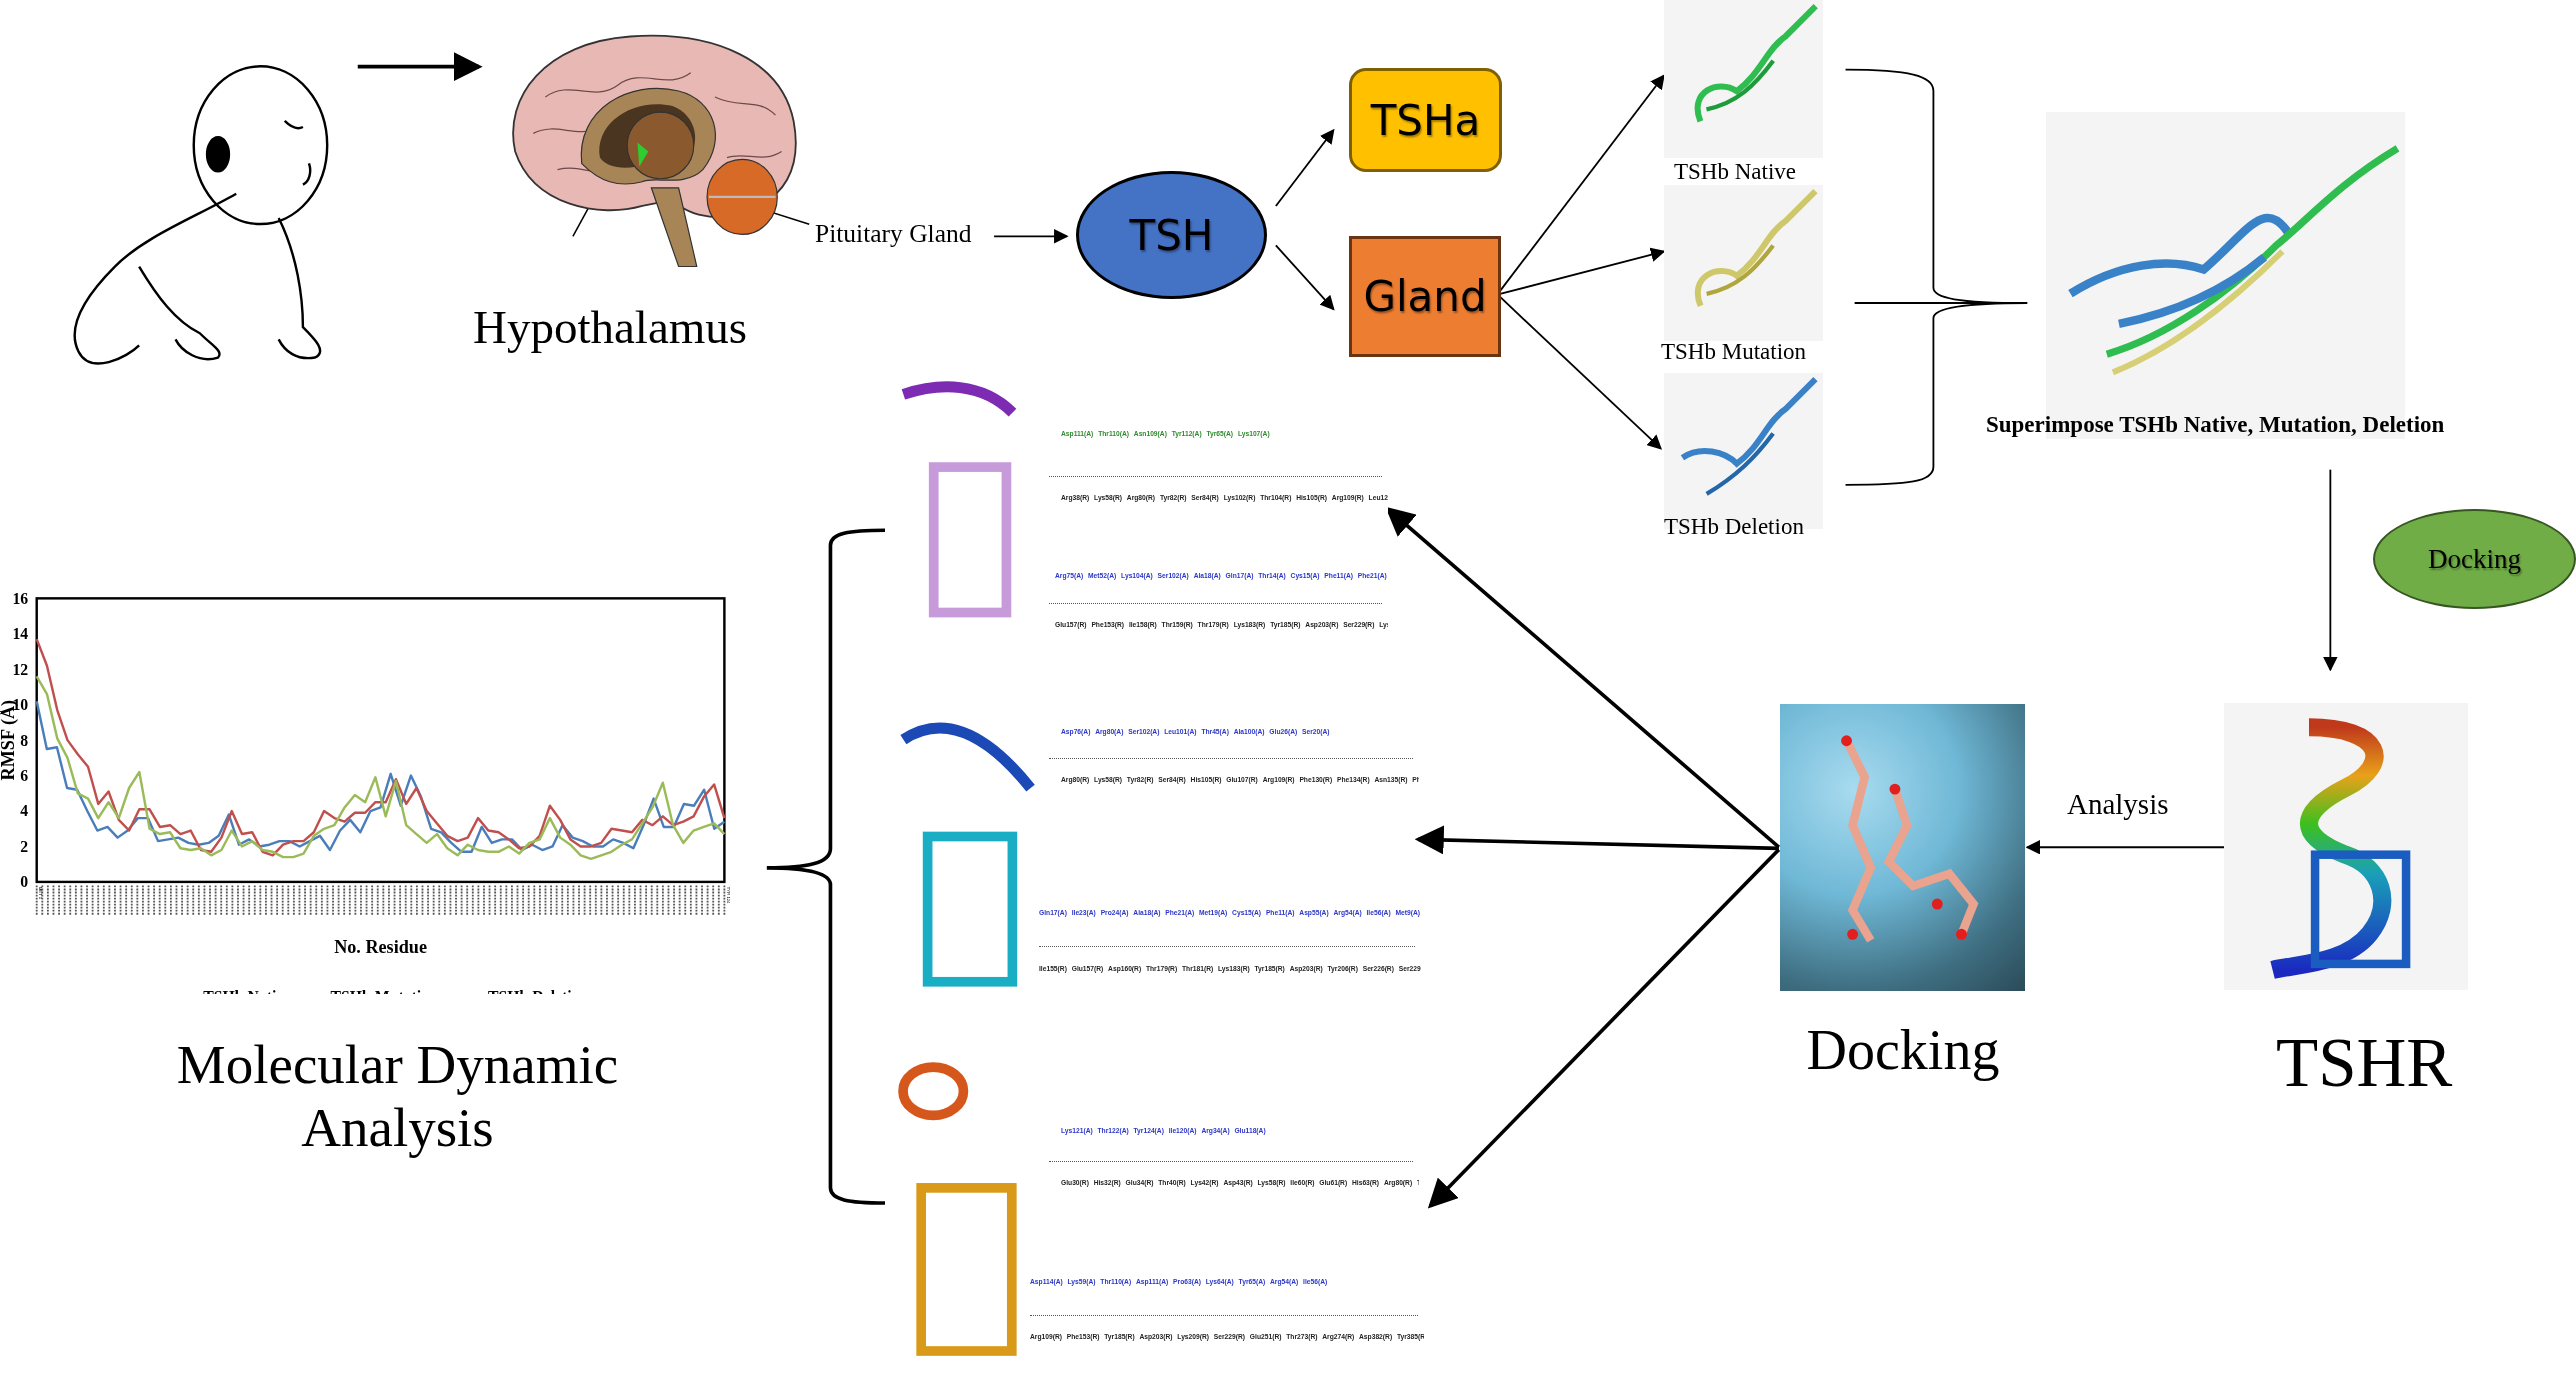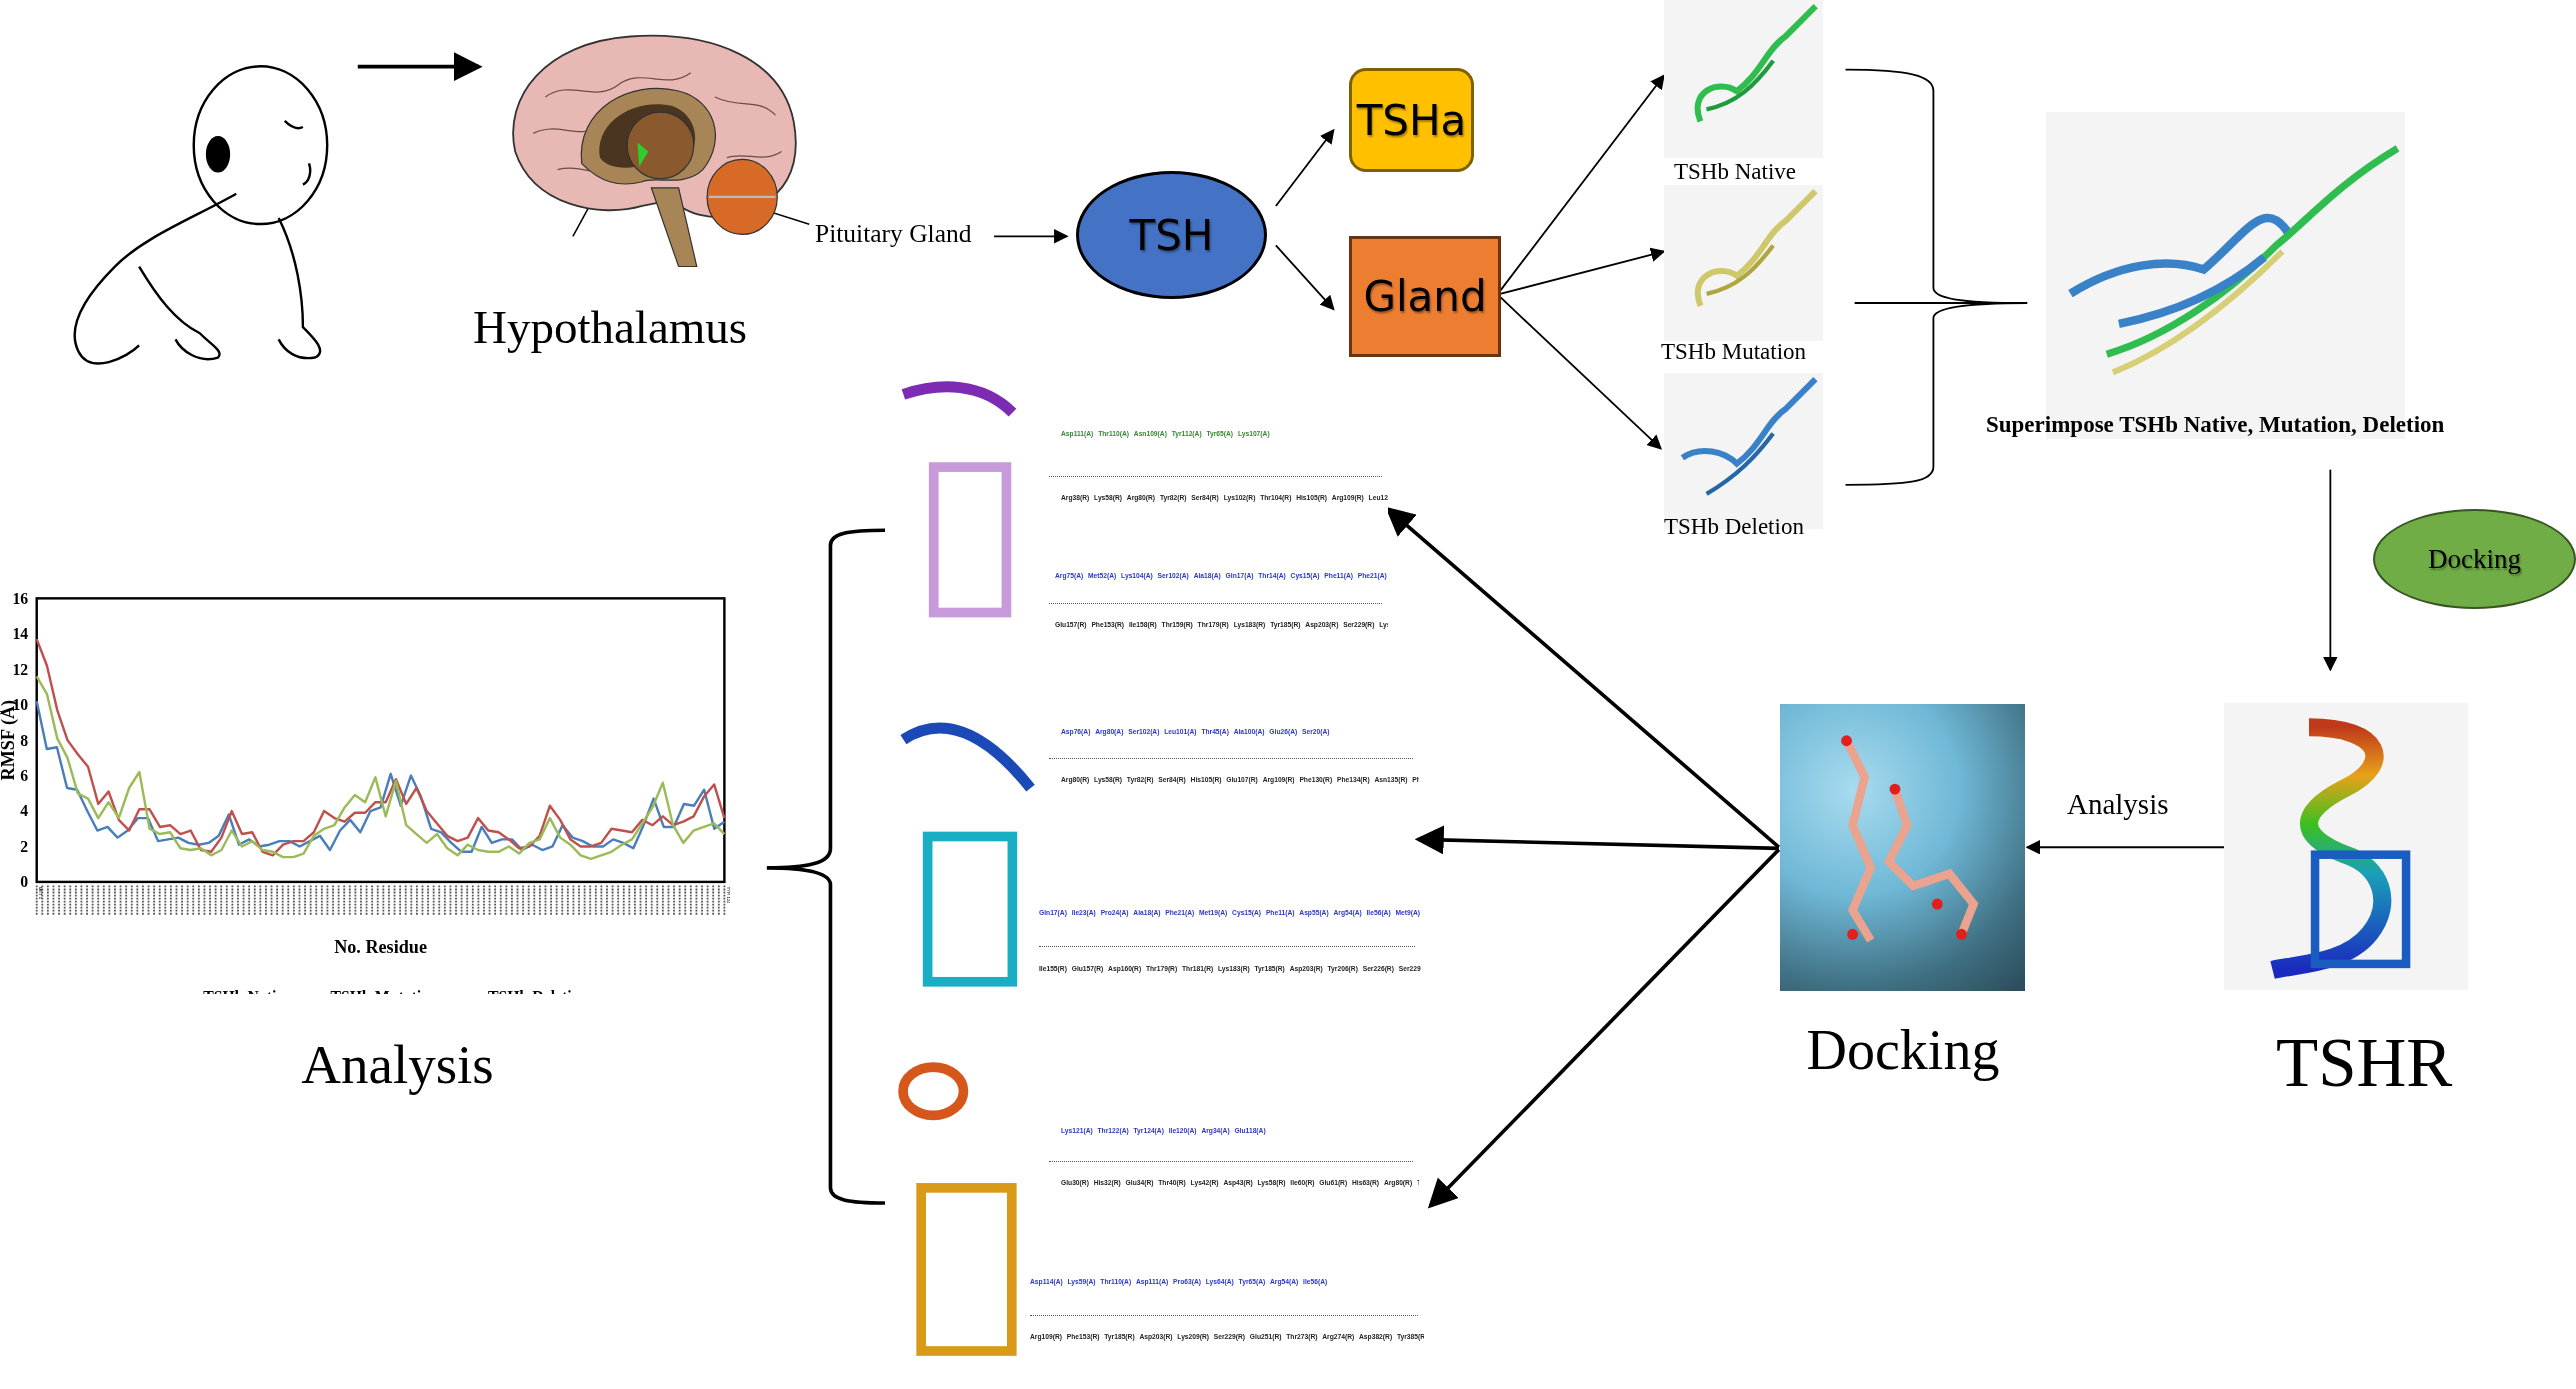--- a/index.html
+++ b/index.html
@@ -87,21 +87,21 @@
   <path d="M350,285 L460,285" stroke="#bbb" stroke-width="4"></path>
   <polygon points="232,195 250,210 235,235" fill="#2ecc2e"></polygon>
 </svg>
 
 <div class="lbl serif" style="left:473px;top:300px;font-size:47px;">Hypothalamus</div>
 <div class="lbl serif" style="left:815px;top:219px;font-size:25.5px;font-family:Liberation Serif, serif;">Pituitary Gland</div>
 
 <div class="node" style="left:1076px;top:171px;width:191px;height:128px;border-radius:50%;background:#4472C4;border:3.6px solid #000;font-size:42px;box-sizing:border-box;">
   <span>TSH</span>
 </div>
-<div class="node" style="left:1349px;top:68px;width:125px;height:104px;border-radius:17px;background:#FFC000;border:3px solid #7f6000;font-size:42px;box-sizing:border-box;">
+<div class="node" style="left:1349px;top:68px;width:153px;height:104px;border-radius:17px;background:#FFC000;border:3px solid #7f6000;font-size:42px;box-sizing:border-box;">
   <span>TSHa</span>
 </div>
 <div class="node" style="left:1349px;top:236px;width:152px;height:121px;background:#ED7D31;border:3px solid #6b3410;font-size:42px;box-sizing:border-box;">
   <span>Gland</span>
 </div>
 
 <div class="panel" style="left:1664px;top:0;width:159px;height:158px;">
   <svg width="159" height="158" viewBox="0 0 262 260">
       <path d="M60,200 C40,150 90,130 120,150 C160,120 170,80 200,60 C220,40 240,20 250,10" stroke="#2ebd4e" stroke-width="10" fill="none"></path>
       <path d="M70,180 C120,170 150,140 180,100" stroke="#1e9b3a" stroke-width="7" fill="none"></path>
@@ -373,15 +373,16 @@
       <line x1="275" y1="685" x2="330" y2="685" stroke="#4a7ebb" stroke-width="6"></line>
       <text x="335" y="694" font-size="26" font-weight="bold" font-family="Liberation Serif, serif">TSHb Native</text>
       <line x1="485" y1="685" x2="540" y2="685" stroke="#c0504d" stroke-width="6"></line>
       <text x="545" y="694" font-size="26" font-weight="bold" font-family="Liberation Serif, serif">TSHb Mutation</text>
       <line x1="745" y1="685" x2="800" y2="685" stroke="#9bbb59" stroke-width="6"></line>
       <text x="805" y="694" font-size="26" font-weight="bold" font-family="Liberation Serif, serif">TSHb Deletion</text>
     </g>
 </svg>
 
 <div class="lbl serif" style="left:170px;top:1033px;font-size:55px;text-align:center;width:455px;">
+  <div>Molecular Dynamic</div>
   <div>Analysis</div>
 </div>
 
 
 </body></html>

